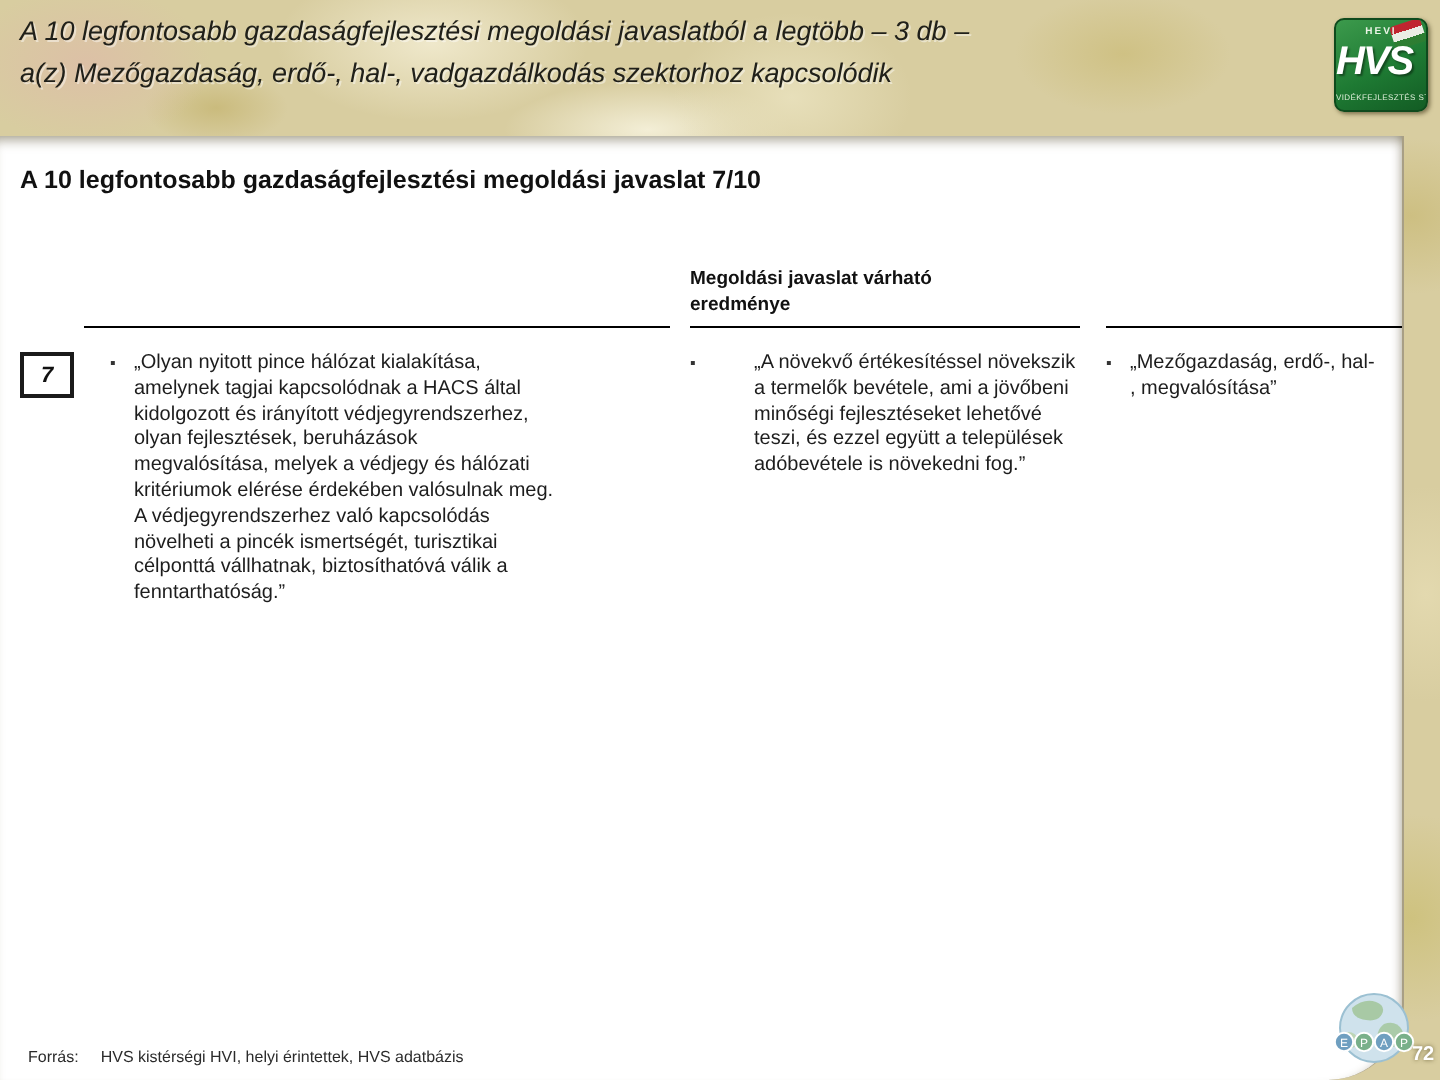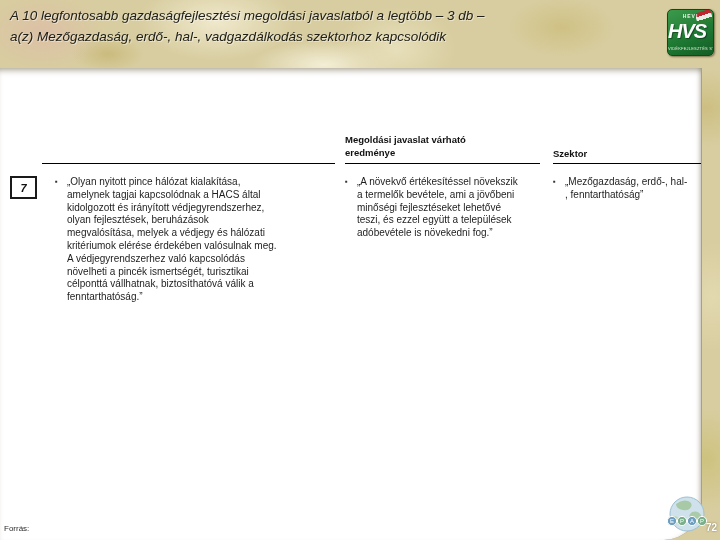--- a/index.html
+++ b/index.html
@@ -94,26 +94,26 @@
   .bullet { position:absolute; font-size:8px; color:#333; top:177px; }
   .bullet.b1 { left:55px; }
   .bullet.b2 { left:345px; }
   .bullet.b3 { left:553px; }
 
   .cell-text {
     position:absolute; top:176px; font-size:10px; color:#1d1d1d;
     line-height:12.8px; white-space:pre-line;
   }
   .cell-text.t1 { left:67px;  width:286px; }
-  .cell-text.t2 { left:357px; width:190px; }
+  .cell-text.t2 { left:377px; width:190px; }
   .cell-text.t3 { left:565px; width:140px; }
 
   
   .footer-source {
-    position:absolute; left:4px; top:524px; font-size:8px; color:#2b2b2b;
+    position:absolute; left:14px; top:524px; font-size:8px; color:#2b2b2b;
     display:flex; gap:11px;
   }
 
   .page-number {
     position:absolute; left:703px; top:522px; width:17px;
     font-size:10px; font-weight:bold; color:#ffffff; text-align:center;
     text-shadow:0 0 2px rgba(90,80,40,0.8);
   }
 
   .epap-logo { position:absolute; left:664px; top:494px; width:46px; height:46px; }
@@ -128,24 +128,24 @@
 
   <div class="hvs-logo">
     <div class="hvs-flag"></div>
     <div class="hvs-top">HEVI</div>
     <div class="hvs-main">HVS</div>
     <div class="hvs-bottom">VIDÉKFEJLESZTÉS STRATÉGIA</div>
   </div>
 
   <div class="panel"></div>
 
+  <div class="page-heading">A 10 legfontosabb gazdaságfejlesztési megoldási javaslat 7/10</div>
 
   <div class="col-header c2">Megoldási javaslat várható
 eredménye</div>
-  <div class="col-header c3">Szektor</div>
   <div class="header-rule r1"></div>
   <div class="header-rule r2"></div>
   <div class="header-rule r3"></div>
 
   <div class="row-number">7</div>
 
   <span class="bullet b1">▪</span>
   <div class="cell-text t1">„Olyan nyitott pince hálózat kialakítása,
 amelynek tagjai kapcsolódnak a HACS által
 kidolgozott és irányított védjegyrendszerhez,
@@ -159,24 +159,25 @@
 
   <span class="bullet b2">▪</span>
   <div class="cell-text t2">„A növekvő értékesítéssel növekszik
 a termelők bevétele, ami a jövőbeni
 minőségi fejlesztéseket lehetővé
 teszi, és ezzel együtt a települések
 adóbevétele is növekedni fog.”</div>
 
   <span class="bullet b3">▪</span>
   <div class="cell-text t3">„Mezőgazdaság, erdő-, hal-
-, fenntarthatóság”</div>
+, megvalósítása”</div>
 
   <div class="footer-source">
     <span>Forrás:</span>
+    <span>HVS kistérségi HVI, helyi érintettek, HVS adatbázis</span>
   </div>
 
   <svg class="epap-logo" viewBox="0 0 46 46">
     <circle cx="23" cy="20" r="17" fill="#cfe2ec" stroke="#9bc0d2" stroke-width="1"></circle>
     <path d="M12 10 q6 -5 12 -3 q5 2 3 6 q-2 4 -8 3 q-7 -1 -7 -6z" fill="#a3c79d" opacity="0.9"></path>
     <path d="M28 18 q6 -2 9 3 q2 5 -3 8 q-5 2 -8 -2 q-3 -5 2 -9z" fill="#a3c79d" opacity="0.85"></path>
     <path d="M10 22 q4 0 5 4 q0 4 -4 4 q-4 -1 -4 -4 q0 -3 3 -4z" fill="#b7d2a8" opacity="0.8"></path>
     <line x1="4" y1="27" x2="42" y2="27" stroke="#8aa8b8" stroke-width="1.2"></line>
     <circle cx="8" cy="27" r="4.6" fill="#6f9fc0" stroke="#ffffff" stroke-width="1"></circle>
     <circle cx="18" cy="27" r="4.6" fill="#79b08a" stroke="#ffffff" stroke-width="1"></circle>

